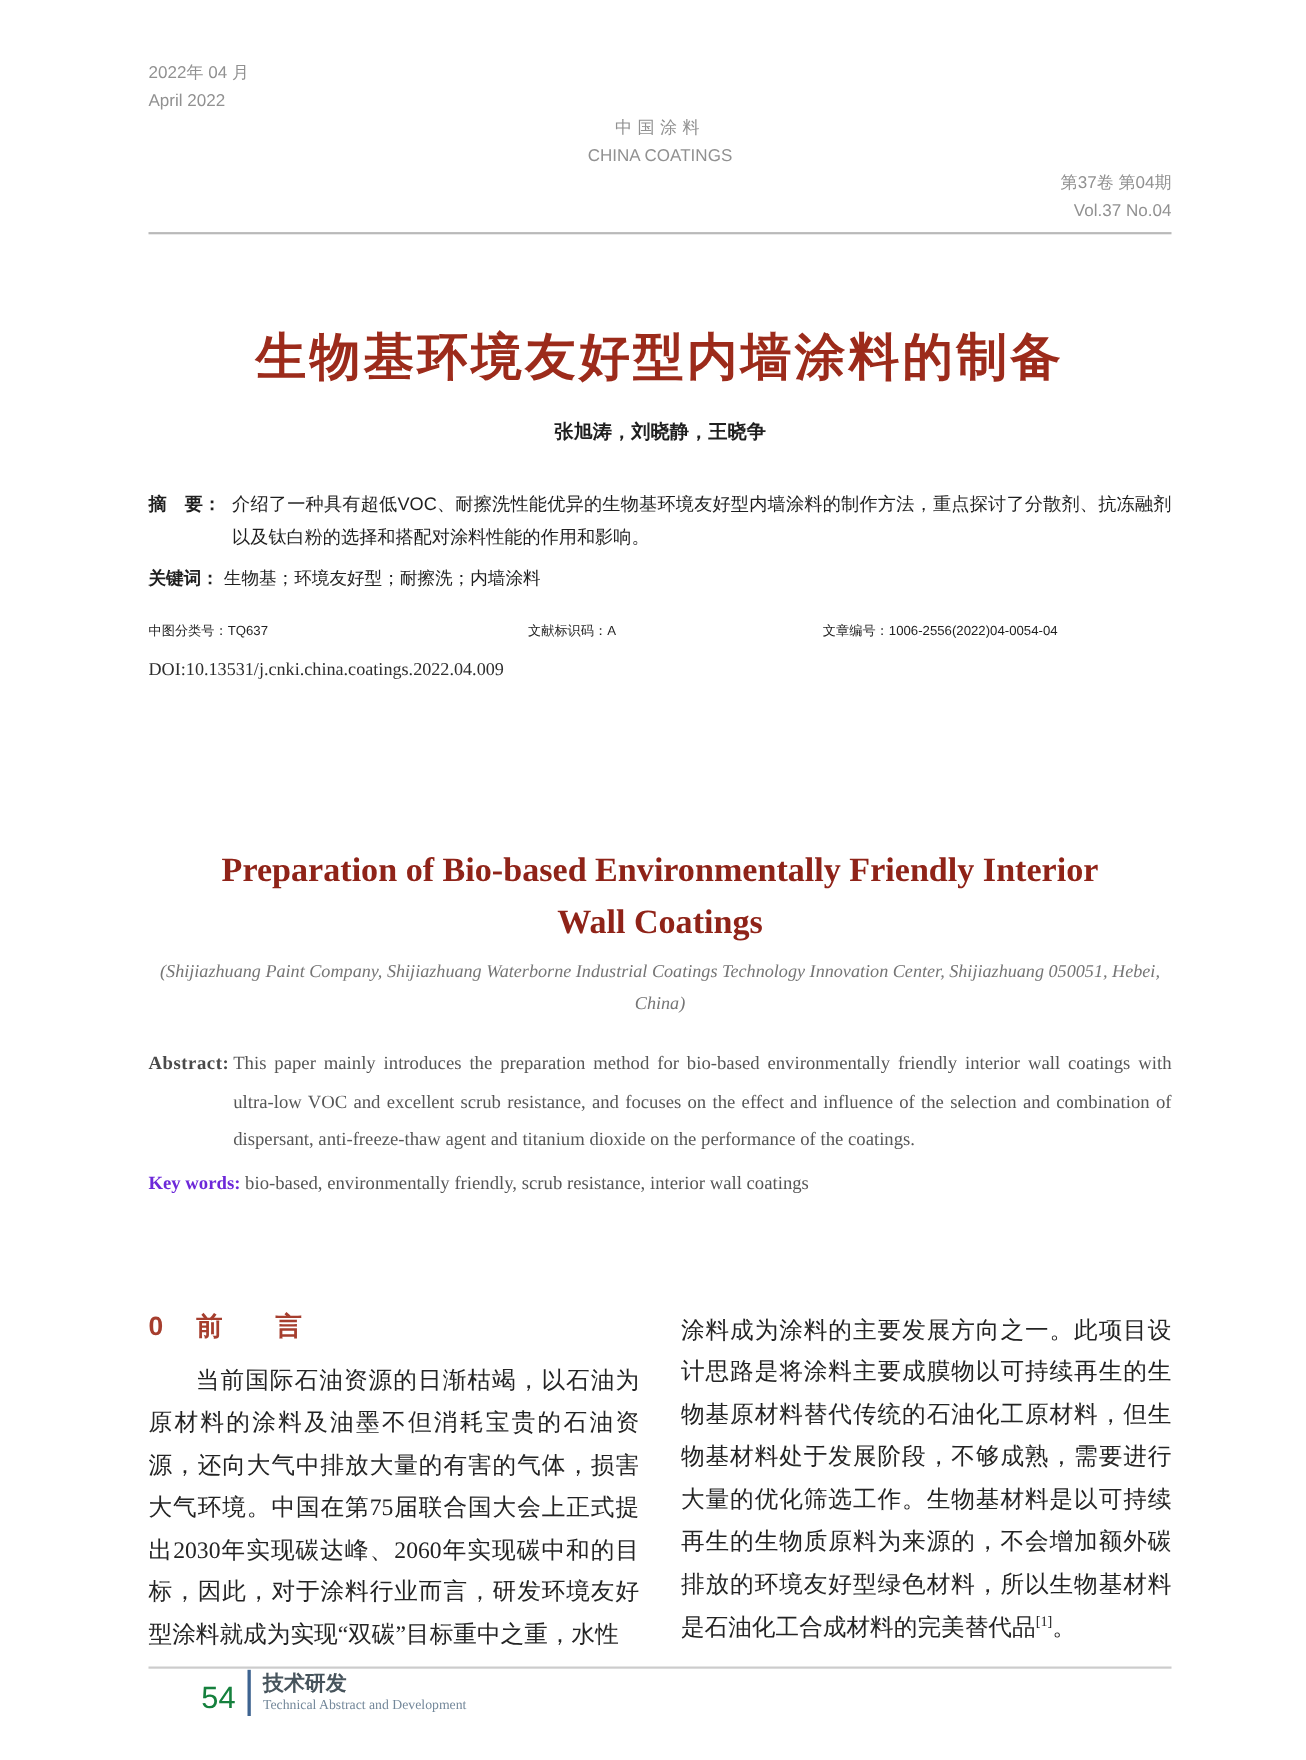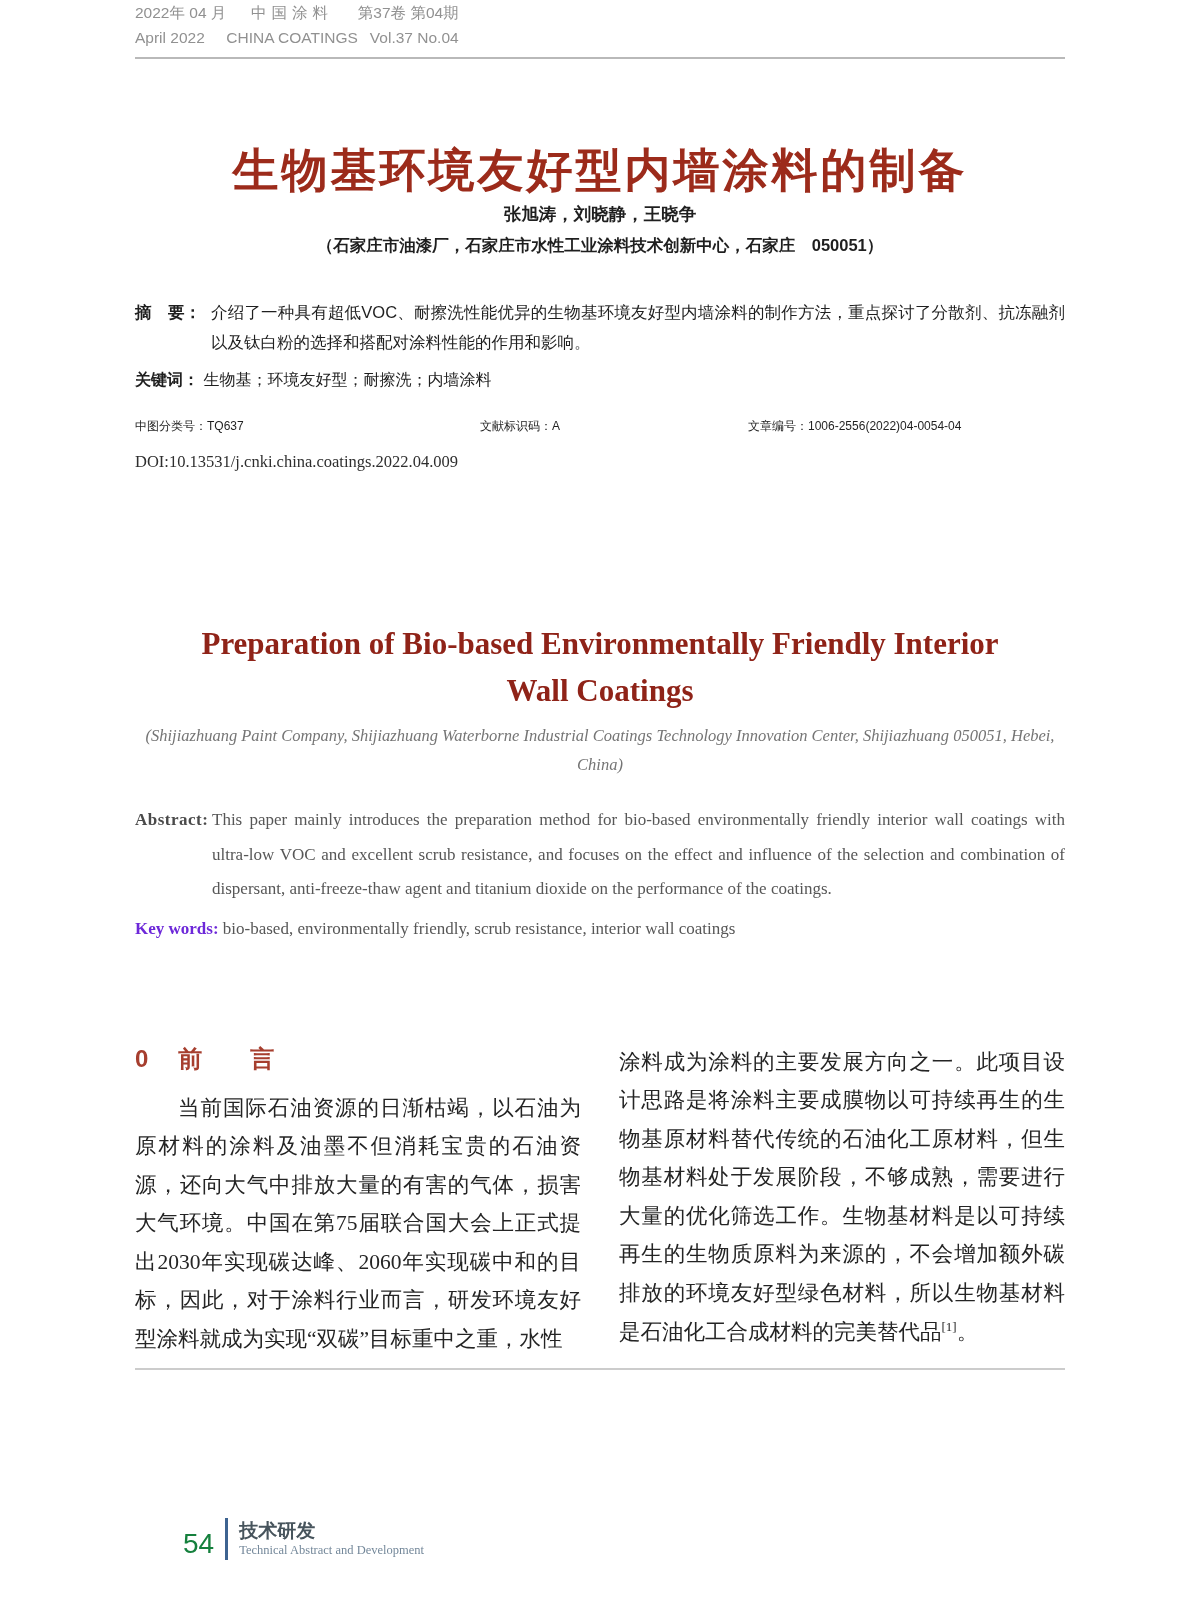--- a/index.html
+++ b/index.html
@@ -5,32 +5,32 @@
   * { margin:0; padding:0; box-sizing:border-box; }
   html,body { background:#ffffff; }
   body {
     width:1187px; height:1600px; position:relative; overflow:hidden;
     font-family:"Liberation Sans", sans-serif; color:#262626;
   }
   .page { position:absolute; inset:0; background:#ffffff; }
   .content { margin:0 122px 0 135px; position:relative; }
 
   
-  .jheader { display:flex; 
-    color:#919191; font-size:15.5px; line-height:25px; }
+  .jheader { display:flex; justify-content:space-between; padding-top:54px;
+    color:#919191; font-size:15.5px; line-height:25px;flex-direction:column; }
   .jheader .cell { white-space:nowrap; }
   .jheader .c-center { text-align:center; }
   .jheader .c-right { text-align:right; }
   .zh-sp { letter-spacing:5px; }
   .header-rule { border-top:2px solid #b9b9b9; margin-top:7px; }
 
   
   .title-zh { margin-top:81px; text-align:center; font-size:46px; font-weight:bold;
     color:#9c2b1b; letter-spacing:3px; }
-  .authors-zh { text-align:center; font-size:17.5px; font-weight:bold; color:#1f1f1f; }
+  .authors-zh { margin-top:24px; text-align:center; font-size:17.5px; font-weight:bold; color:#1f1f1f; }
   .affil-zh { margin-top:9px; text-align:center; font-size:16.5px; font-weight:bold; color:#1f1f1f; }
 
   
   .abs-zh { margin-top:40px; position:relative; padding-left:76px;
     font-size:16.5px; line-height:30px; color:#1f1f1f; text-align:justify; }
   .abs-zh .lbl { position:absolute; left:0; top:0; font-weight:bold; }
   .kw-zh { margin-top:9px; font-size:16px; line-height:28px; color:#1f1f1f; }
   .kw-zh .lbl { font-weight:bold; }
 
   
@@ -95,21 +95,20 @@
       </div>
       <div class="cell c-right">
         <div>第37卷 第04期</div>
         <div>Vol.37  No.04</div>
       </div>
     </div>
     <div class="header-rule"></div>
 
     <h1 class="title-zh">生物基环境友好型内墙涂料的制备</h1>
     <div class="authors-zh">张旭涛，刘晓静，王晓争</div>
-    <div class="affil-zh">（石家庄市油漆厂，石家庄市水性工业涂料技术创新中心，石家庄　050051）</div>
 
     <div class="abs-zh">
       <span class="lbl">摘　要：</span>
       <span>介绍了一种具有超低VOC、耐擦洗性能优异的生物基环境友好型内墙涂料的制作方法，重点探讨了分散剂、抗冻融剂以及钛白粉的选择和搭配对涂料性能的作用和影响。</span>
     </div>
     <div class="kw-zh">
       <span class="lbl">关键词：</span>
       <span>生物基；环境友好型；耐擦洗；内墙涂料</span>
     </div>
 

